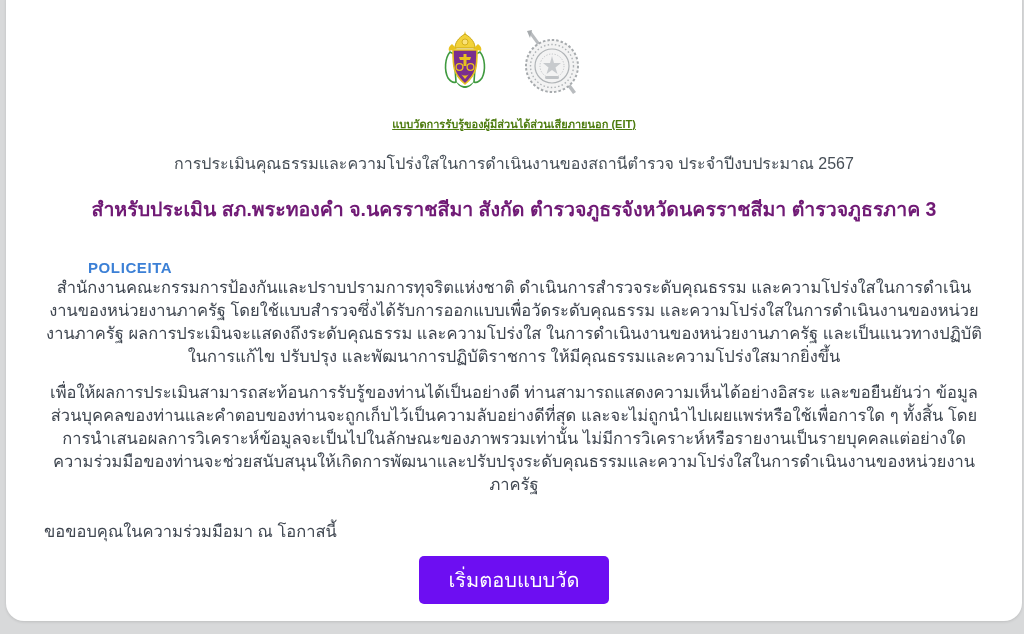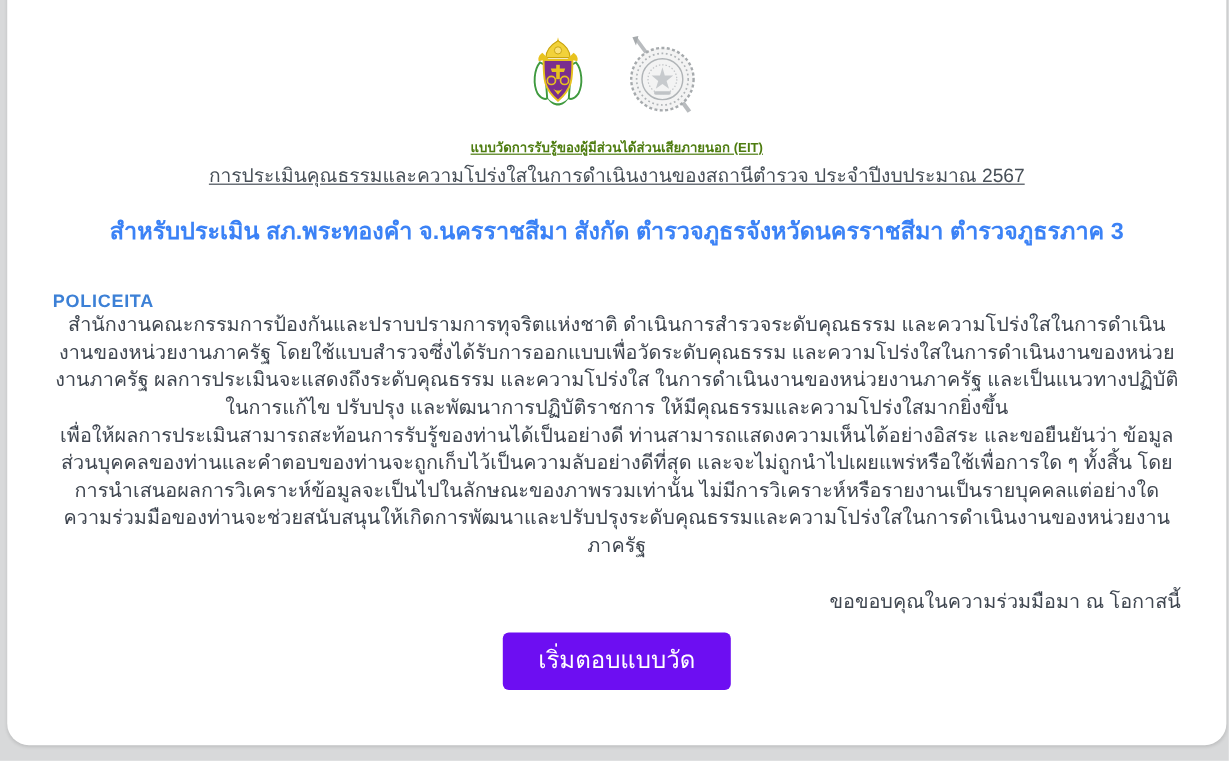--- a/index.html
+++ b/index.html
@@ -38,56 +38,55 @@
   .title-en {
     font-size: 16px;
     color: #474f57;
     line-height: 23px;
     margin-top: 1px;
   }
   .subtitle {
     font-size: 16px;
     color: #474f57;
     line-height: 23px;
-    margin-top: 0;
-    text-decoration: underline;
+    margin-top: 16px;
   }
   .assessment {
     margin-top: 21px;
     text-align: center;
     font-size: 19.5px;
     font-weight: bold;
-    color: #3b82f6;
+    color: #701a75;
     line-height: 26px;
   }
   .brand {
     margin-top: 37px;
     font-size: 15px;
     font-weight: bold;
     letter-spacing: 0.6px;
     color: #3c80d6;
+    margin-left: 44px;
   }
   .inst-heading {
     margin-top: 31px;
     font-size: 16.5px;
     font-weight: bold;
     color: #3a4148;
     line-height: 23px;
   }
   .instructions p {
     font-size: 16.5px;
     color: #3f4650;
     line-height: 23px;
     margin-top: 0;
     text-align: center;
   }
-  .instructions p + p { }
+  .instructions p + p { margin-top: 13px; }
   .closing {
     margin-top: 24px;
-    text-align: right;
     font-size: 16.5px;
     color: #3f4650;
     line-height: 23px;
   }
   .button-row {
     margin-top: 13px;
     text-align: center;
   }
   .start-btn {
     background: #6d0ef2;

